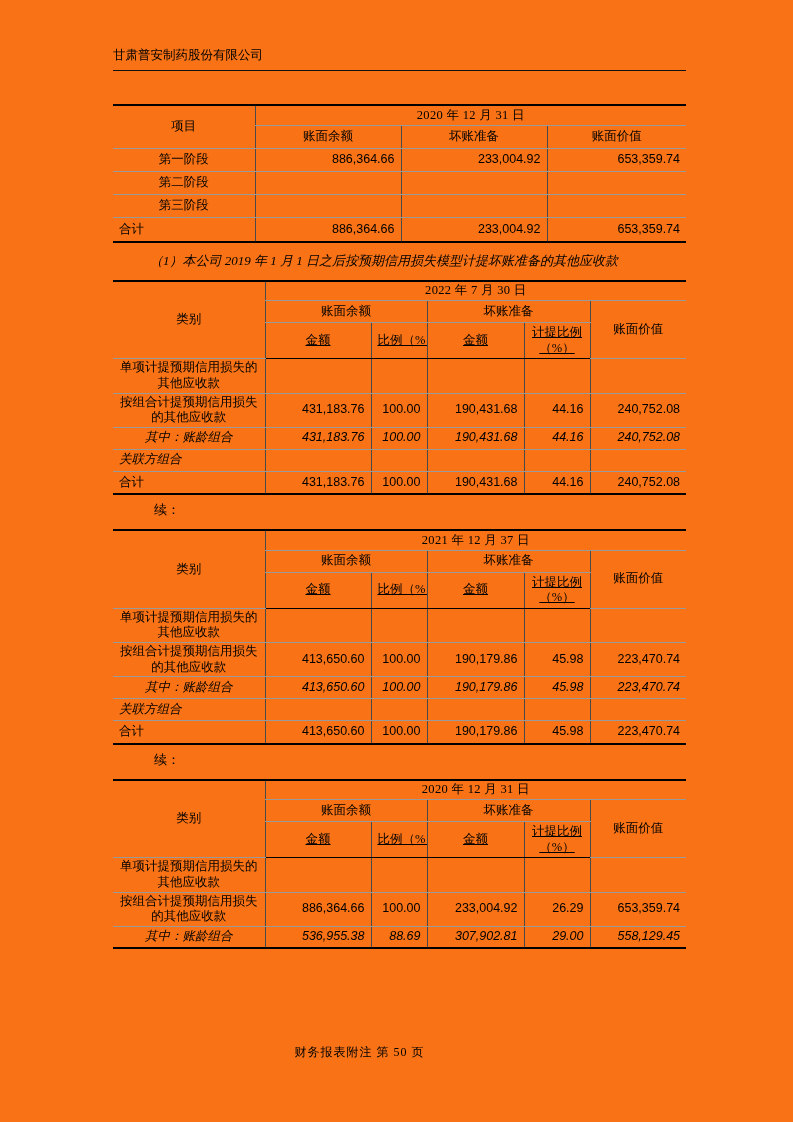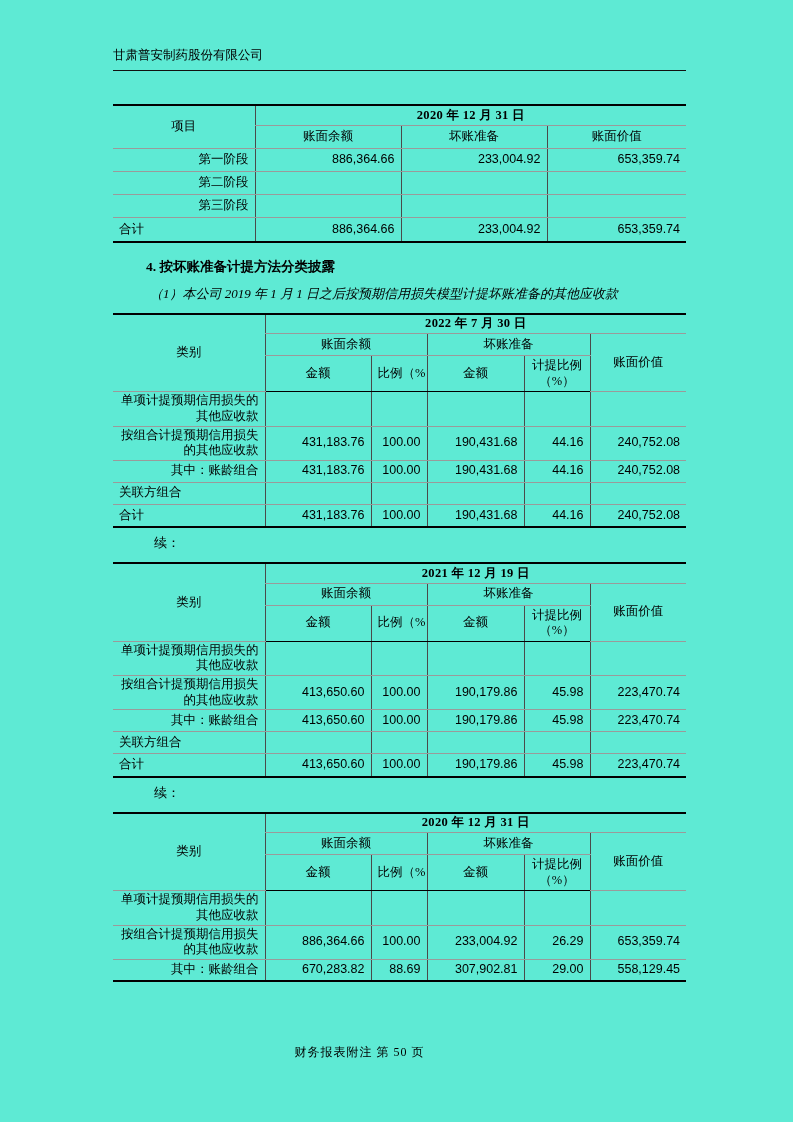--- a/index.html
+++ b/index.html
@@ -1,41 +1,41 @@
 <!DOCTYPE html>
 <html><head>
 <meta charset="utf-8">
 <style>
   html,body{margin:0;padding:0;background:#fff;}
-  .page{position:relative;width:793px;height:1122px;background:#5eead4;overflow:hidden;
+  .page{position:relative;width:793px;height:1122px;background:#f97316;overflow:hidden;
         font-family:"Liberation Serif","DejaVu Serif",serif;color:#000;}
   .content{position:absolute;left:113px;top:47px;width:573px;}
   .doc-header div{font-size:12.5px;line-height:1.42;white-space:nowrap;}
   .header-rule{height:0;border-top:1.5px solid #111;margin-top:5px;}
 
   table.doc-table{border-collapse:collapse;table-layout:fixed;width:573px;
         border-top:2.5px solid #000;border-bottom:2.5px solid #000;}
   table.doc-table td{border-bottom:1px solid #9a9a9a;padding:1px 6px;vertical-align:middle;
         font-size:12.5px;line-height:1.25;word-break:break-all;overflow:hidden;}
   td.bl{border-left:1px solid #4a4a4a;}
   td.cth{text-align:center;}
-  td.date{font-weight:bold;font-size:12px;letter-spacing:.3px;white-space:nowrap;}
+  td.date{font-weight:normal;font-size:12px;letter-spacing:.3px;white-space:nowrap;}
   td.sm{font-size:11px;padding:1px 1px;white-space:nowrap;}
   td.num{text-align:right;font-family:"Liberation Sans","DejaVu Sans",sans-serif;
         font-size:12px;padding-right:10px;white-space:nowrap;}
   td.numlast{padding-right:8px;margin-top:36px;}
-  td.lbl{text-align:right;padding-left:6px;padding-right:6px;}
+  td.lbl{text-align:center;padding-left:6px;padding-right:6px;}
   td.lblc{}
   tr.hsep td{border-bottom:1.5px solid #000;}
   td.hb3{border-bottom:1.5px solid #000;}
   tr.rlast td{border-bottom:none;}
   
   tr.sh1{height:21px;} tr.sh2{height:23px;} tr.sr{height:23px;} tr.stot{height:24px;}
-  tr.rh1{height:20px;} tr.rh2{height:22px;} tr.rh3{height:36px;}
-  tr.r2l{height:34px;} tr.r1l{height:22px;} tr.rtot{height:23px;}
+  tr.rh1{height:20px;} tr.rh2{height:22px;} tr.rh3{height:36px;text-decoration:underline;}
+  tr.r2l{height:34px;} tr.r1l{height:22px;font-style:italic;} tr.rtot{height:23px;}
 
   .stage-table{margin-top:33px;}
   .sec-heading{margin-top:15px;padding-left:33px;font-weight:bold;font-size:13.5px;white-space:nowrap;}
   .sec-sub{margin-top:9px;padding-left:37px;font-size:13px;white-space:nowrap;font-style:italic;}
   .ecl-table{margin-top:10px;}
   .cont{margin:6px 0 6px;padding-left:41px;font-size:13px;}
   .doc-footer{position:absolute;top:1044px;left:0;width:719px;text-align:center;
         font-size:12px;letter-spacing:1px;}
 </style>
 </head>
@@ -86,21 +86,20 @@
         </tr>
         <tr class="stot rlast">
           <td class="lblc">合计</td>
           <td class="num bl">886,364.66</td>
           <td class="num bl">233,004.92</td>
           <td class="num numlast bl">653,359.74</td>
         </tr>
       </tbody>
     </table>
 
-    <div class="sec-heading">4. 按坏账准备计提方法分类披露</div>
     <div class="sec-sub">（1）本公司 2019 年 1 月 1 日之后按预期信用损失模型计提坏账准备的其他应收款</div>
 
     <table class="doc-table ecl-table">
       <colgroup>
           <col style="width:152px">
           <col style="width:106px">
           <col style="width:56px">
           <col style="width:97px">
           <col style="width:66px">
           <col style="width:96px">
@@ -174,21 +173,21 @@
           <col style="width:152px">
           <col style="width:106px">
           <col style="width:56px">
           <col style="width:97px">
           <col style="width:66px">
           <col style="width:96px">
         </colgroup>
       <tbody>
         <tr class="rh1">
           <td class="cth hb3" rowspan="3">类别</td>
-          <td class="cth date bl" colspan="5">2021 年 12 月 19 日</td>
+          <td class="cth date bl" colspan="5">2021 年 12 月 37 日</td>
         </tr>
         <tr class="rh2">
           <td class="cth bl" colspan="2">账面余额</td>
           <td class="cth bl" colspan="2">坏账准备</td>
           <td class="cth bl hb3" rowspan="2">账面价值</td>
         </tr>
         <tr class="rh3 hsep">
           <td class="cth bl">金额</td>
           <td class="cth bl sm">比例（%）</td>
           <td class="cth bl">金额</td>
@@ -281,21 +280,21 @@
         <tr class="r2l">
           <td class="lbl">按组合计提预期信用损失的其他应收款</td>
           <td class="num bl">886,364.66</td>
           <td class="num bl">100.00</td>
           <td class="num bl">233,004.92</td>
           <td class="num bl">26.29</td>
           <td class="num numlast bl">653,359.74</td>
         </tr>
         <tr class="r1l rlast">
           <td class="lbl">其中：账龄组合</td>
-          <td class="num bl">670,283.82</td>
+          <td class="num bl">536,955.38</td>
           <td class="num bl">88.69</td>
           <td class="num bl">307,902.81</td>
           <td class="num bl">29.00</td>
           <td class="num numlast bl">558,129.45</td>
         </tr>
       </tbody>
     </table>
 
   </div>
 

